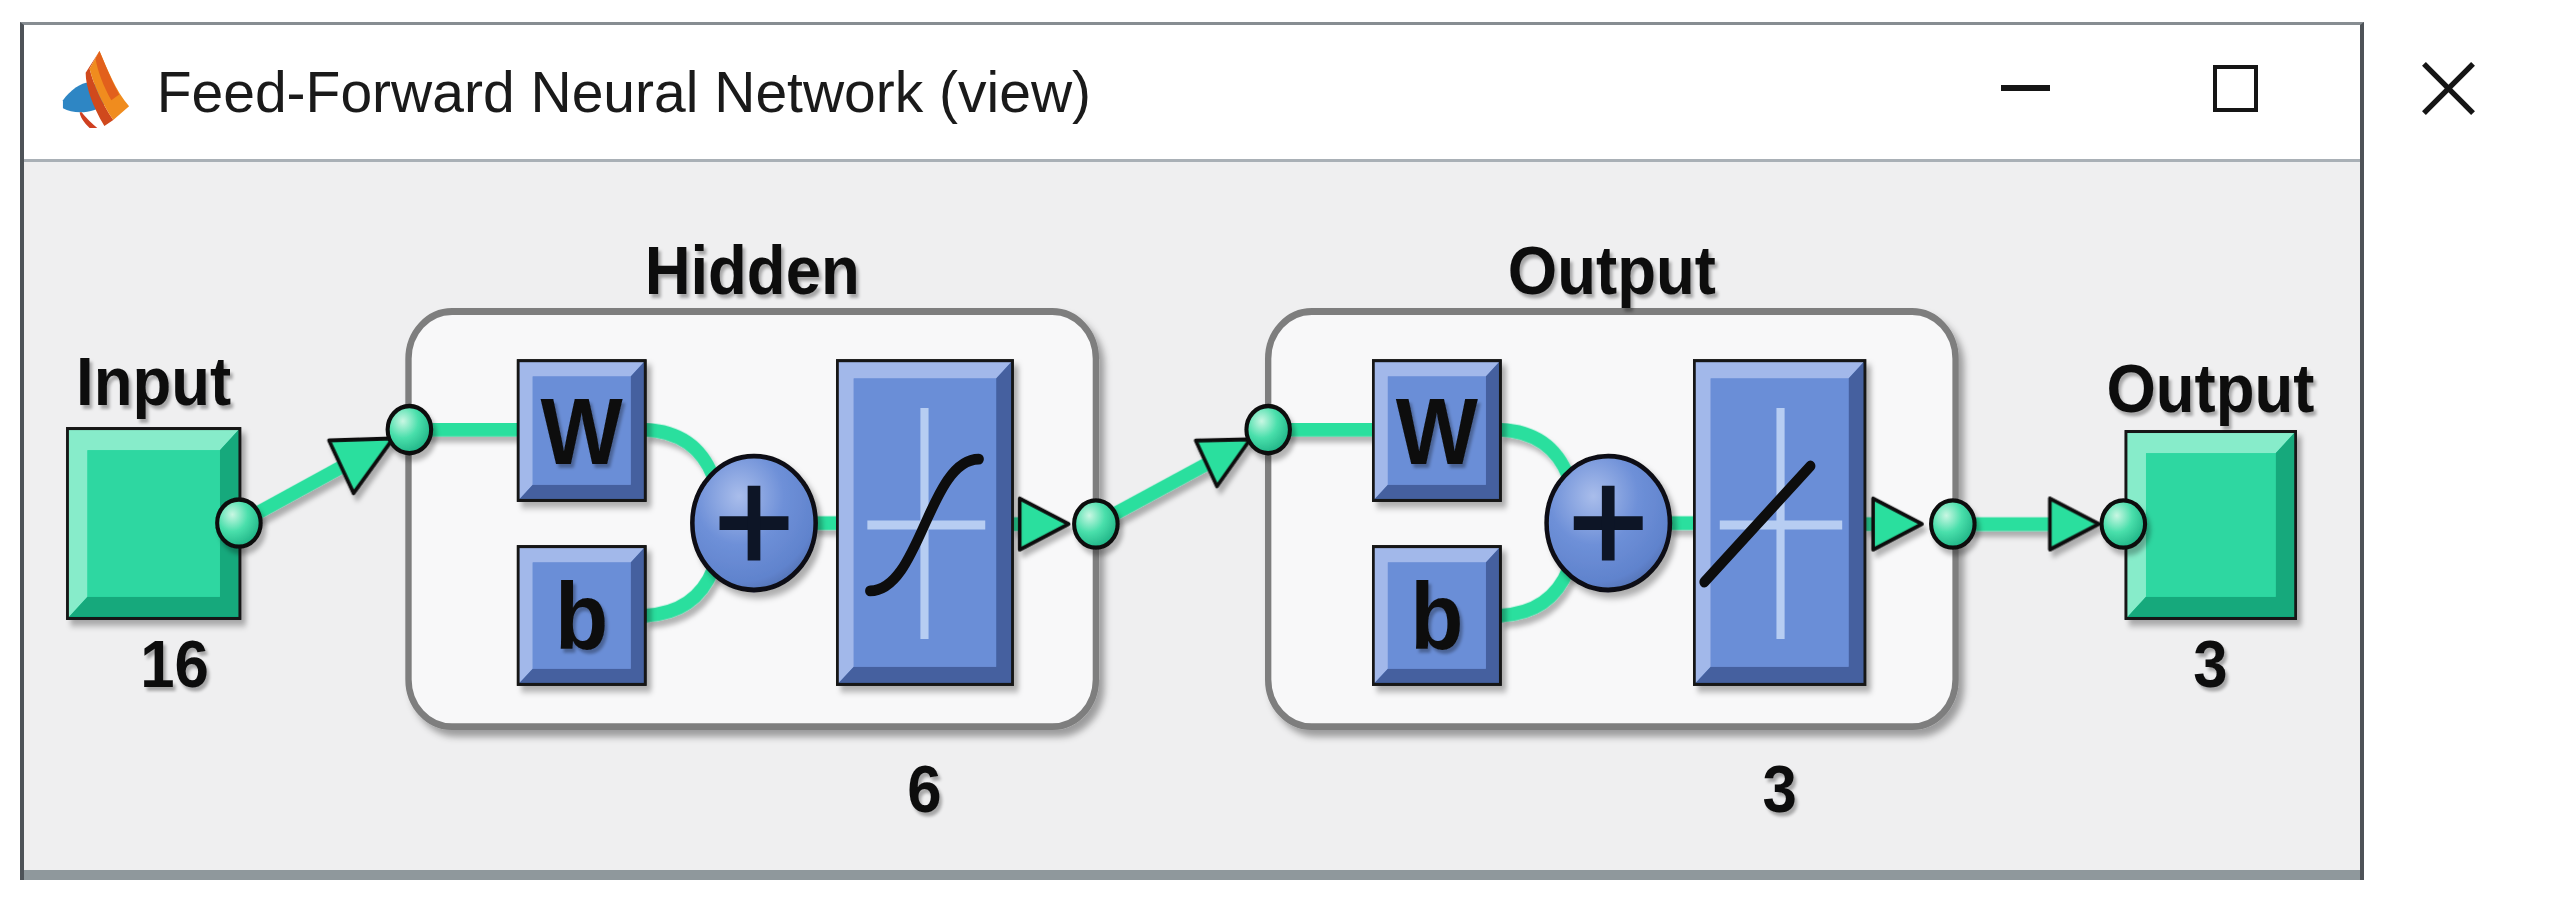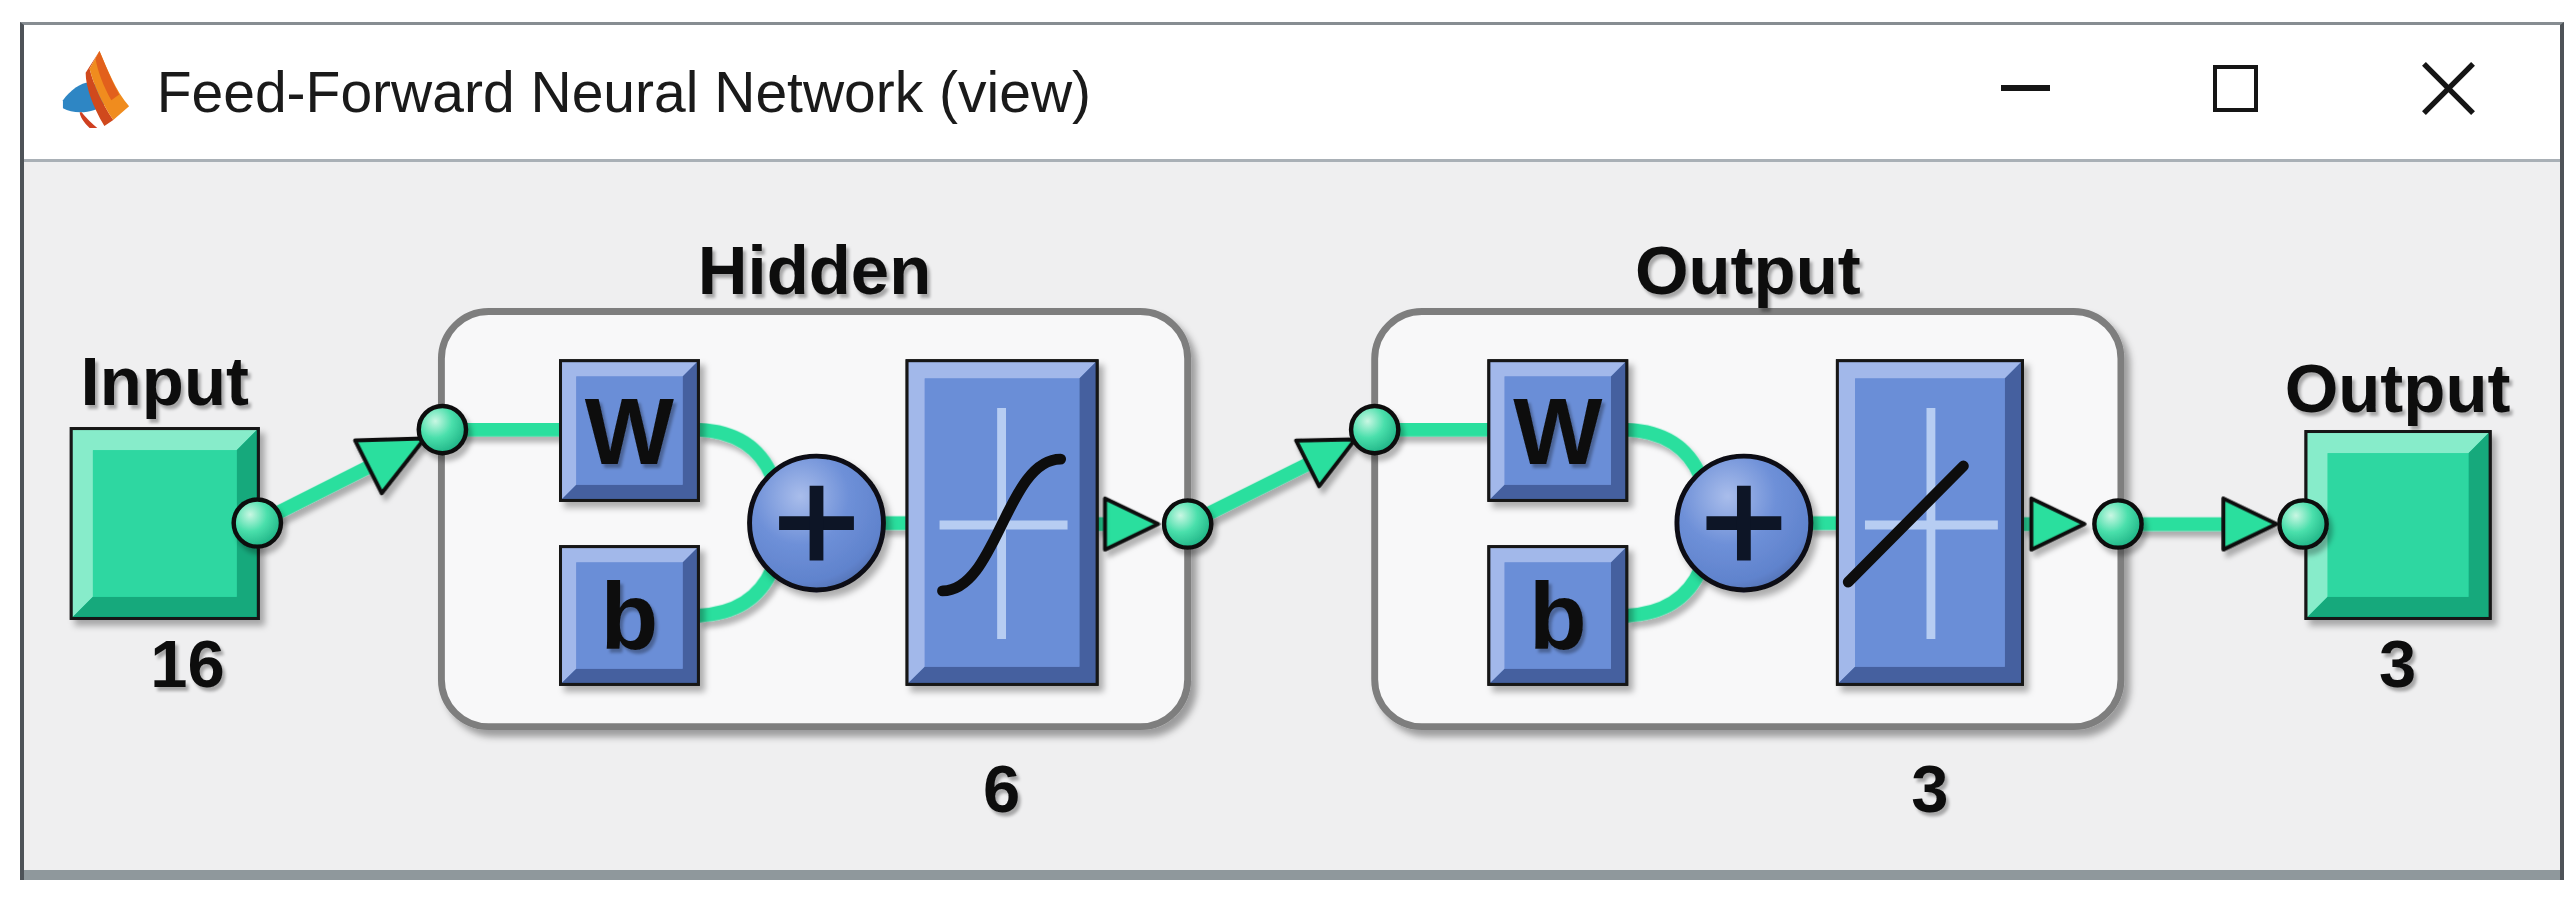--- a/index.html
+++ b/index.html
@@ -1,17 +1,17 @@
 <!DOCTYPE html>
 <html><head>
 <meta charset="utf-8">
 <style>
   html,body{margin:0;padding:0;background:#ffffff;width:2576px;height:908px;
     font-family:"Liberation Sans", sans-serif;}
-  .window{position:absolute;left:19.7px;top:21.6px;width:2544px;height:858px;
+  .window{position:absolute;left:19.7px;top:21.6px;width:2344px;height:858px;
     box-sizing:border-box;background:#efeff0;
     border-left:4.9px solid #4e5358;border-right:4.9px solid #4e5358;border-top:3px solid #878d92;
     display:flex;flex-direction:column;}
   .titlebar{position:relative;height:134px;flex:0 0 auto;background:#ffffff;
     display:flex;align-items:center;}
   .app-icon{position:absolute;left:36px;top:24.6px;width:75px;height:79px;}
   .title-text{position:absolute;left:133px;top:0;height:134px;line-height:134px;
     font-size:57px;color:#1a1a1a;white-space:nowrap;letter-spacing:0px;}
   .wbtn{position:absolute;top:16.7px;width:94px;height:94px;display:flex;
     align-items:center;justify-content:center;background:transparent;border:none;cursor:pointer;}

